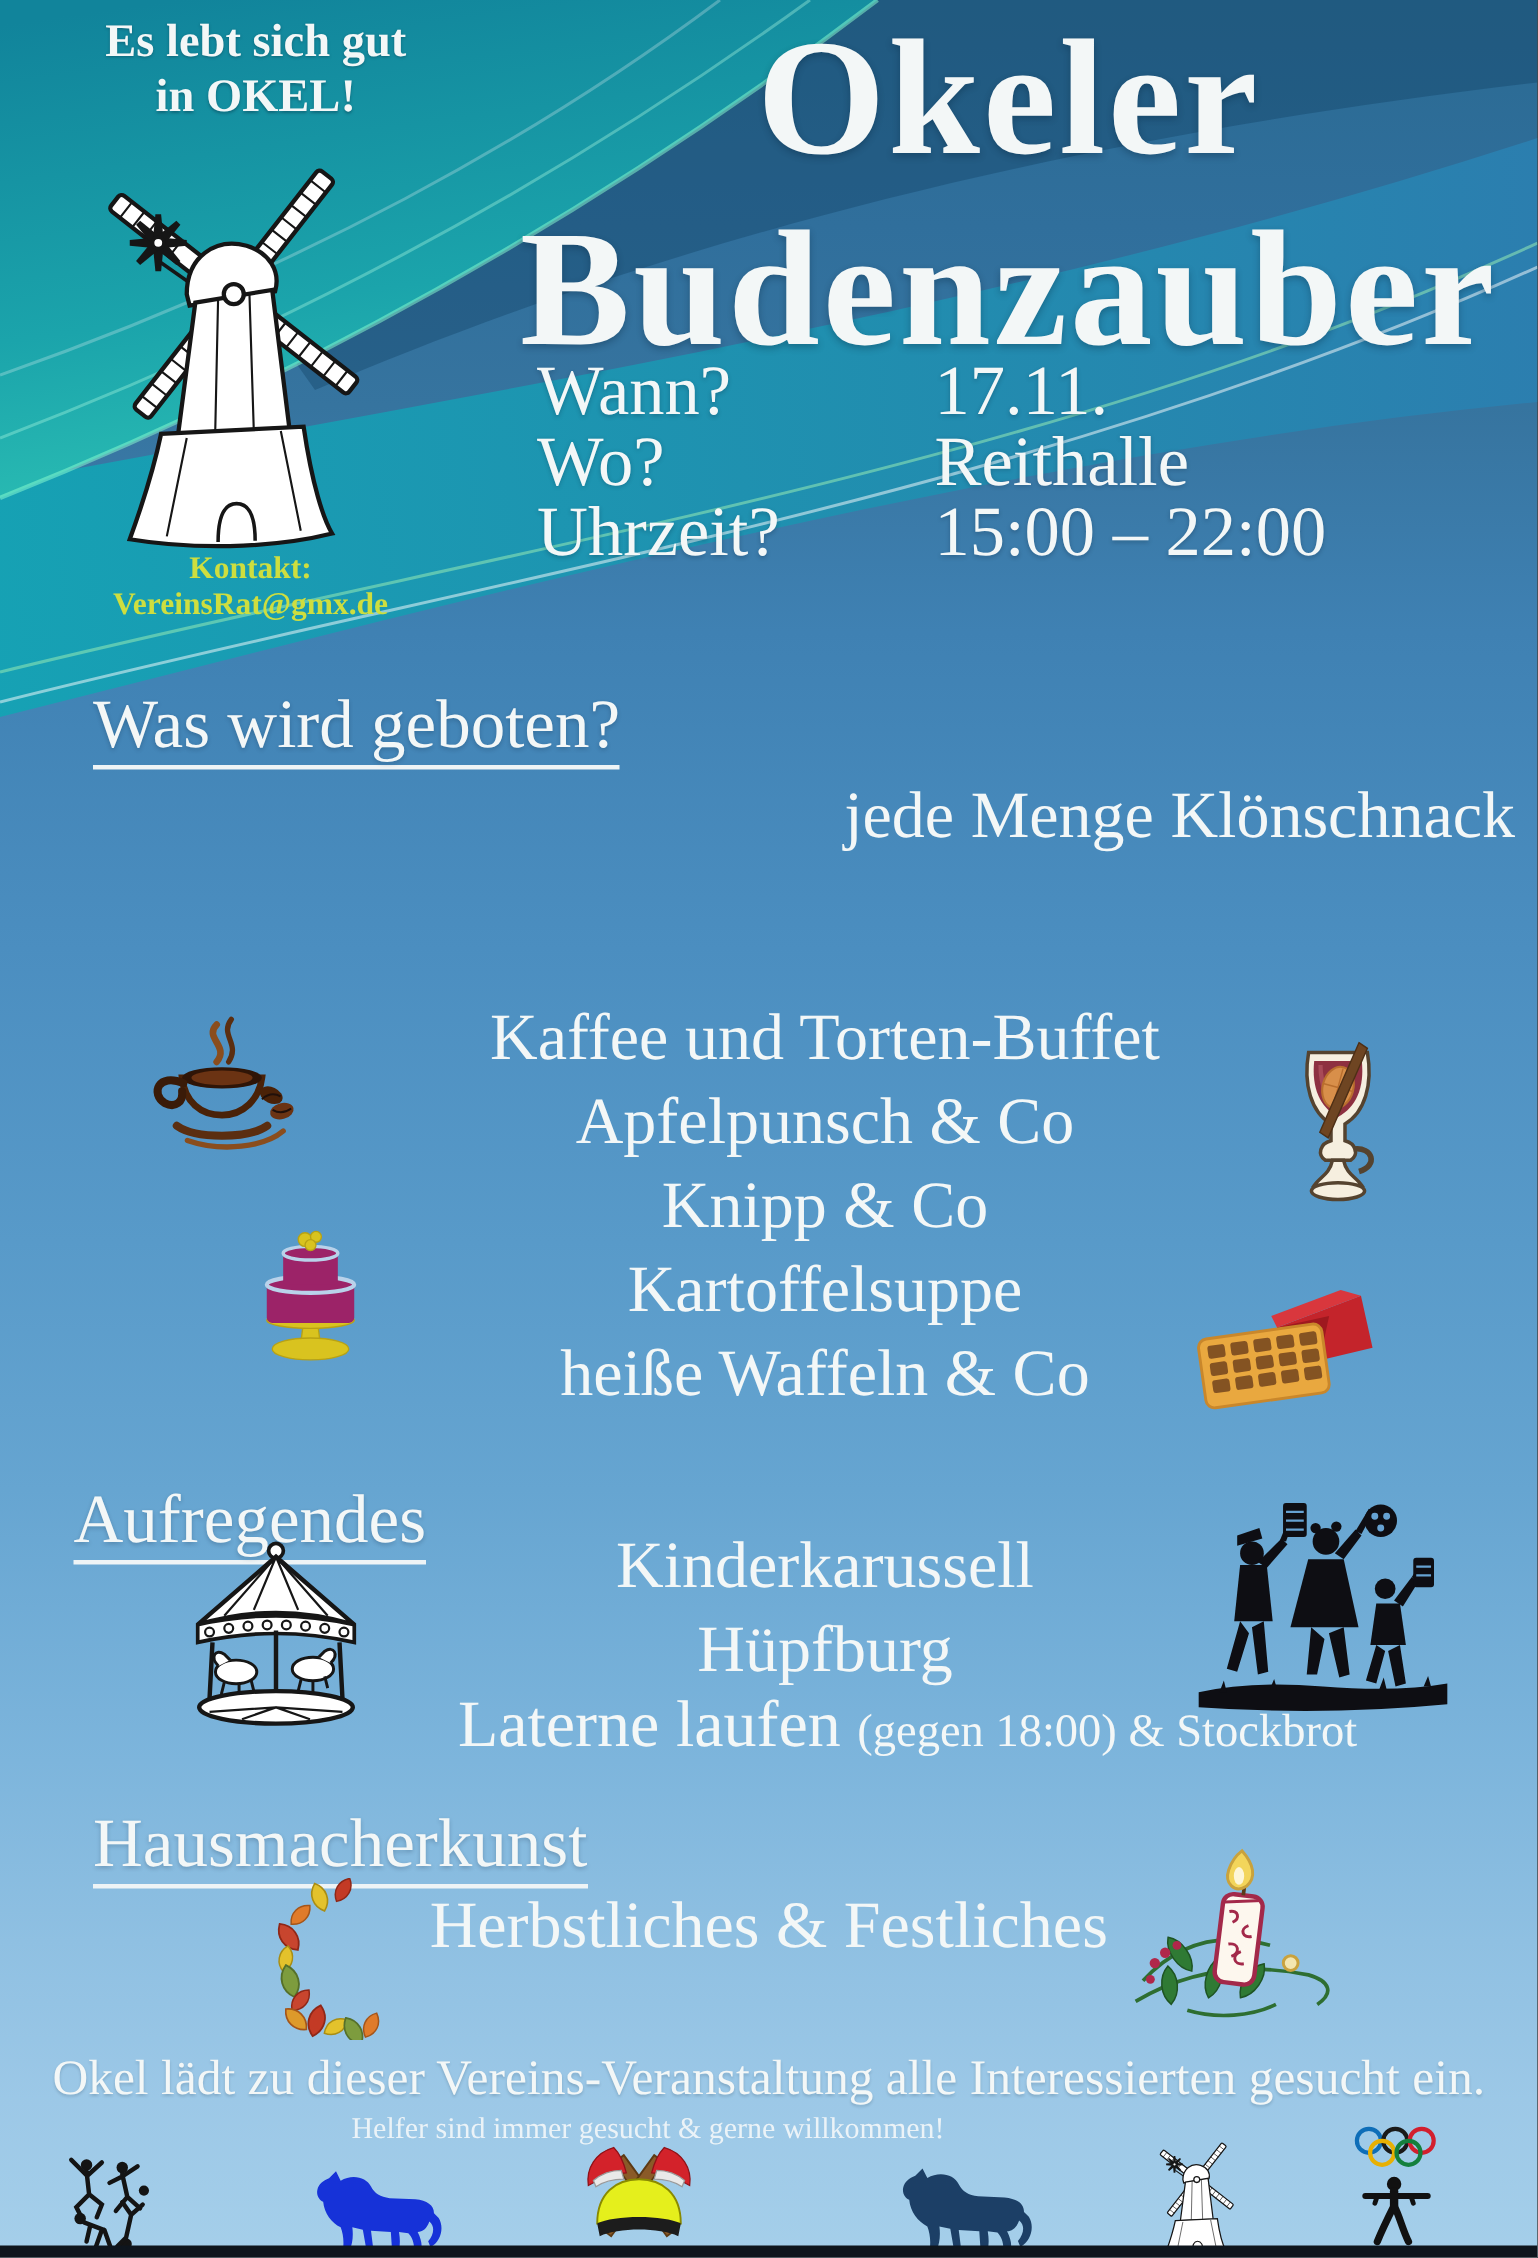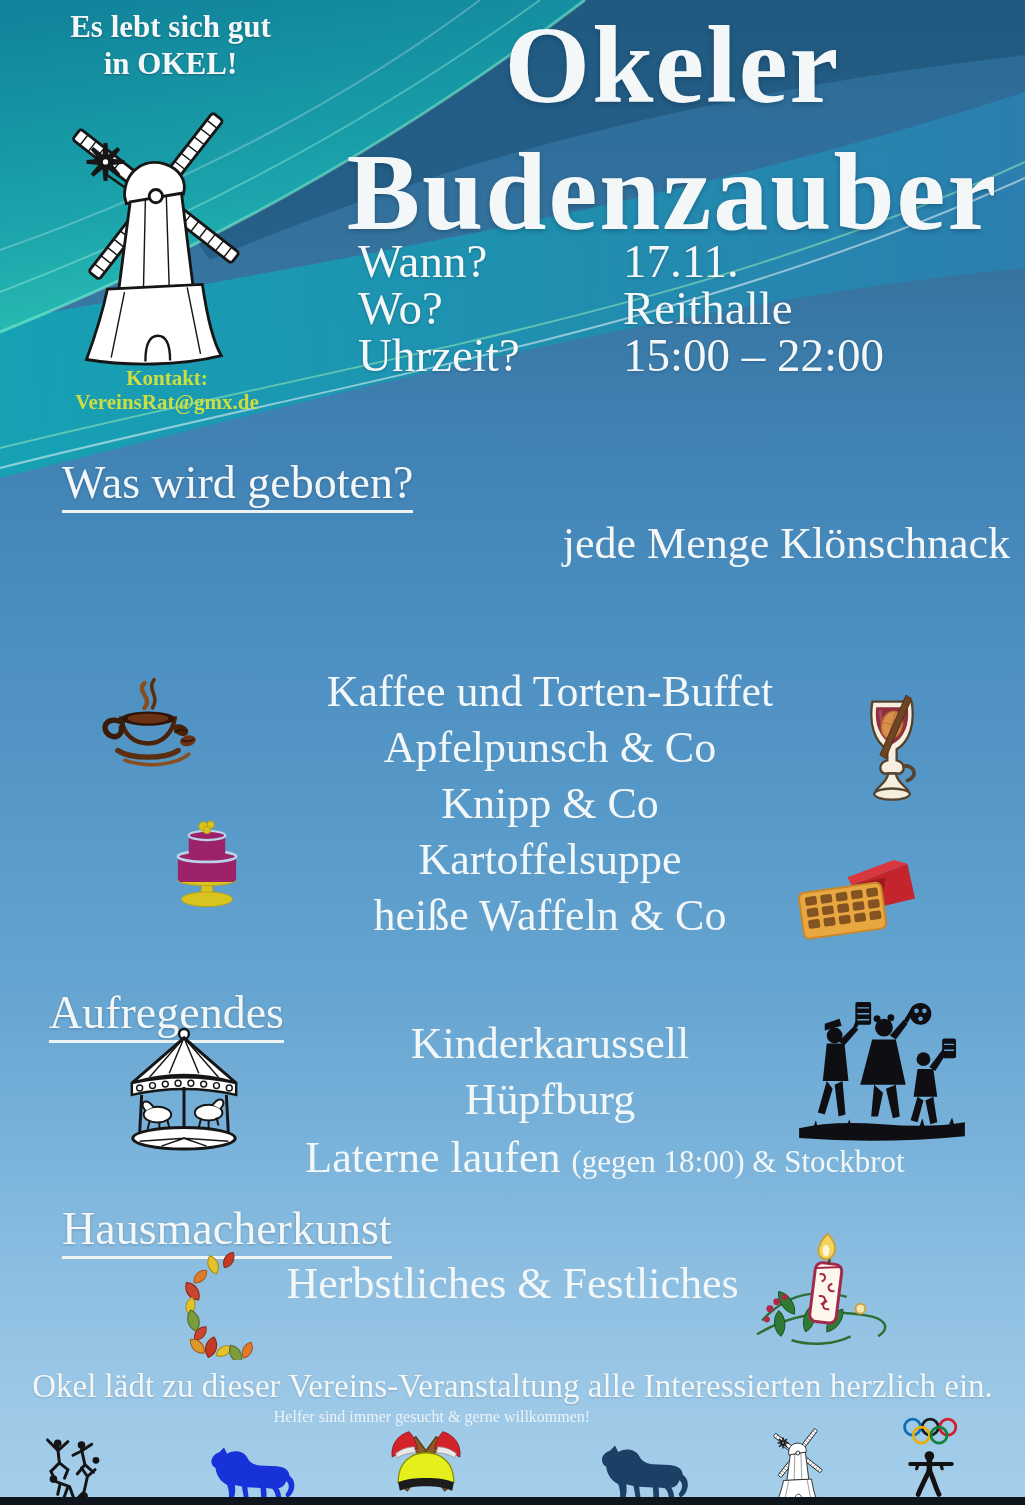--- a/index.html
+++ b/index.html
@@ -22,26 +22,26 @@
   .contact{left:22px;top:366px;width:290px;text-align:center;font-size:21px;line-height:24px;font-weight:bold;color:#cede3f;}
   .title{left:320px;top:2px;width:705px;text-align:center;font-size:110px;line-height:127px;font-weight:bold;letter-spacing:2px;text-shadow:0 2px 5px rgba(0,25,45,.30);}
   .qa{left:358px;top:238px;display:grid;grid-template-columns:265px auto;font-size:47px;line-height:47px;text-shadow:0 1px 3px rgba(0,25,45,.25);}
   .h-underline{font-size:46px;line-height:50px;border-bottom:3px solid #eef4f6;padding-bottom:2px;text-shadow:0 1px 3px rgba(0,25,45,.22);}
   .offer-h{left:62px;top:458px;}
   .offer-sub{left:0;top:518px;width:1010px;text-align:right;font-size:44px;}
   .kul-h{left:62px;top:604px;}
   .kul-items{left:70px;top:664px;width:960px;text-align:center;font-size:44px;line-height:56px;}
   .auf-h{left:49px;top:960px;margin-top:28px;}
   .auf-items{left:70px;top:1016px;width:960px;text-align:center;font-size:44px;line-height:56px;}
-  .laterne{left:185px;top:1126px;width:840px;text-align:center;font-size:44px;line-height:64px;}
+  .laterne{left:185px;top:1126px;width:840px;text-align:center;font-size:44px;line-height:48px;}
   .laterne .note{font-size:31px;}
   .haus-h{left:62px;top:1204px;}
   .haus-item{left:0;top:1258px;width:1005px;text-align:center;font-size:44px;padding-left:10px;}
   .invite{left:0;top:1368px;width:1025px;text-align:center;font-size:33px;text-shadow:0 1px 2px rgba(0,25,45,.18);}
-  .helpers{left:0;top:1408px;width:864px;text-align:center;font-size:16px;color:rgba(242,246,248,.92);}
+  .helpers{left:0;top:1408px;width:864px;text-align:center;font-size:20px;color:rgba(242,246,248,.92);}
   .bottom-strip{left:0;bottom:0;width:100%;height:8px;background:#0e151d;}
   
   .coffee{left:90px;top:676px;}
   .cake{left:166px;top:810px;}
   .punch{left:850px;top:694px;}
   .waffle{left:790px;top:858px;}
   .carousel{left:110px;top:1026px;}
   .lantern{left:793px;top:998px;}
   .leaves{left:168px;top:1252px;}
   .candle{left:752px;top:1226px;}
@@ -356,21 +356,21 @@
       <rect x="61" y="38" width="27" height="60" rx="7" fill="#fdf7ee" stroke="#a3294a" stroke-width="3"></rect>
       <path d="M66,50 c6,-2 8,4 3,7 M80,58 c-6,3 -3,9 3,7 M68,72 c7,-2 9,5 3,8 M80,84 c-7,2 -9,-5 -3,-8" stroke="#a3294a" stroke-width="2" fill="none"></path>
       <path d="M62,44 L87,40" stroke="#a3294a" stroke-width="2"></path>
       <path d="M74,38 L74,30" stroke="#5b3a1a" stroke-width="2.5"></path>
     </g>
     <path d="M77,8 C85,17 87,26 80,32 C72,37 65,30 68,21 C70,15 73,11 77,8 Z" fill="#f3d55b" stroke="#c9a23d" stroke-width="2"></path>
     <ellipse cx="75" cy="25" rx="3.5" ry="6" fill="#fdf6d8"></ellipse>
     <circle cx="110" cy="84" r="5" fill="#f3e6b0" stroke="#c9a23d" stroke-width="2"></circle>
   </svg>
 
-  <div class="abs invite">Okel lädt zu dieser Vereins-Veranstaltung alle Interessierten herzlich ein.</div>
+  <div class="abs invite">Okel lädt zu dieser Vereins-Veranstaltung alle Interessierten gesucht ein.</div>
   <div class="abs helpers">Helfer sind immer gesucht &amp; gerne willkommen!</div>
 
   <svg class="abs gymnasts" width="74" height="68" viewBox="0 0 80 80" xmlns="http://www.w3.org/2000/svg">
     <g stroke="#141414" stroke-width="3.5" stroke-linecap="round" fill="none">
       <circle cx="22" cy="11" r="4.5" fill="#141414" stroke="none"></circle>
       <path d="M22,16 L24,34 M22,19 L10,7 M23,19 L34,9 M24,34 L14,44 L18,52 M24,34 L34,42 L30,52"></path>
       <circle cx="50" cy="13" r="4.5" fill="#141414" stroke="none"></circle>
       <path d="M50,18 L54,36 M50,20 L62,12 M50,20 L40,25 M54,36 L64,45 M54,36 L45,47"></path>
       <circle cx="67" cy="31" r="4" fill="#141414" stroke="none"></circle>
       <circle cx="17" cy="53" r="4.5" fill="#141414" stroke="none"></circle>

